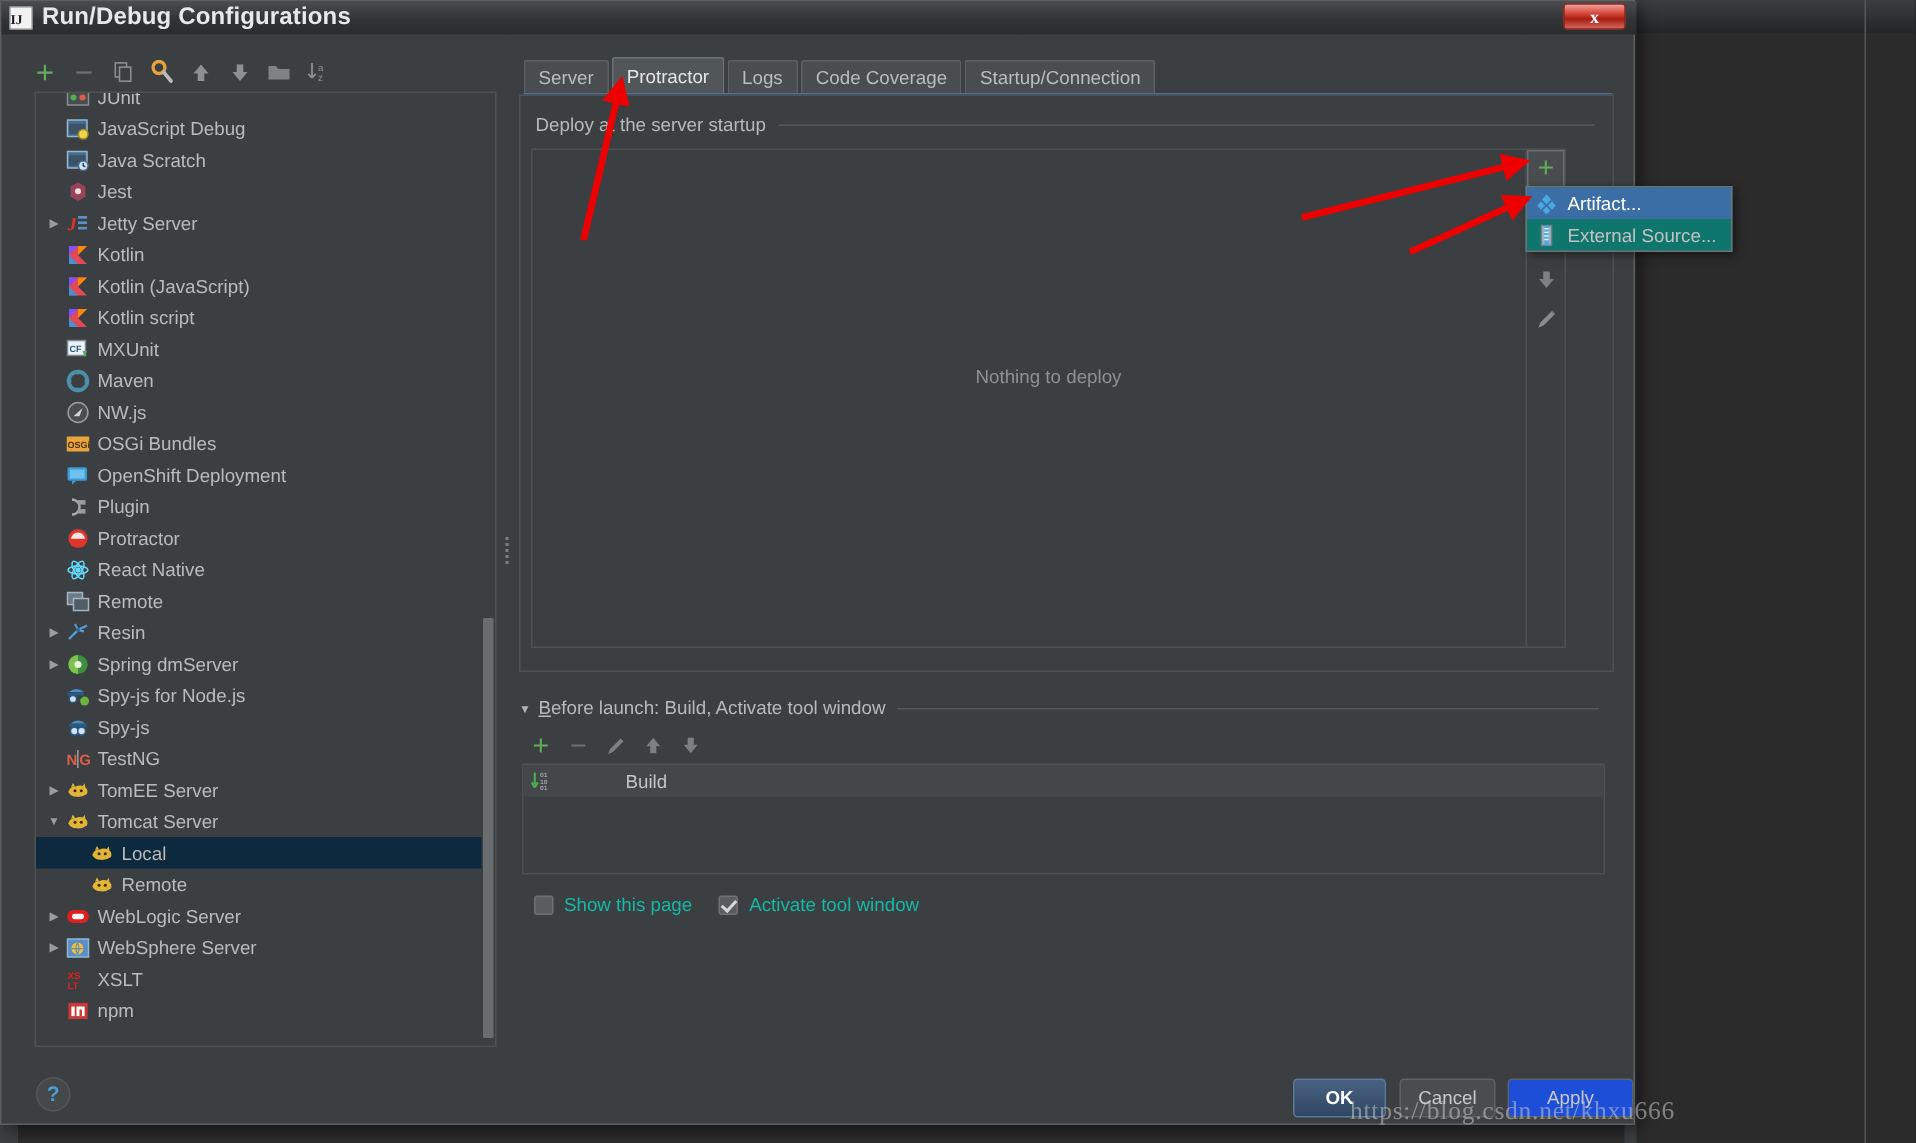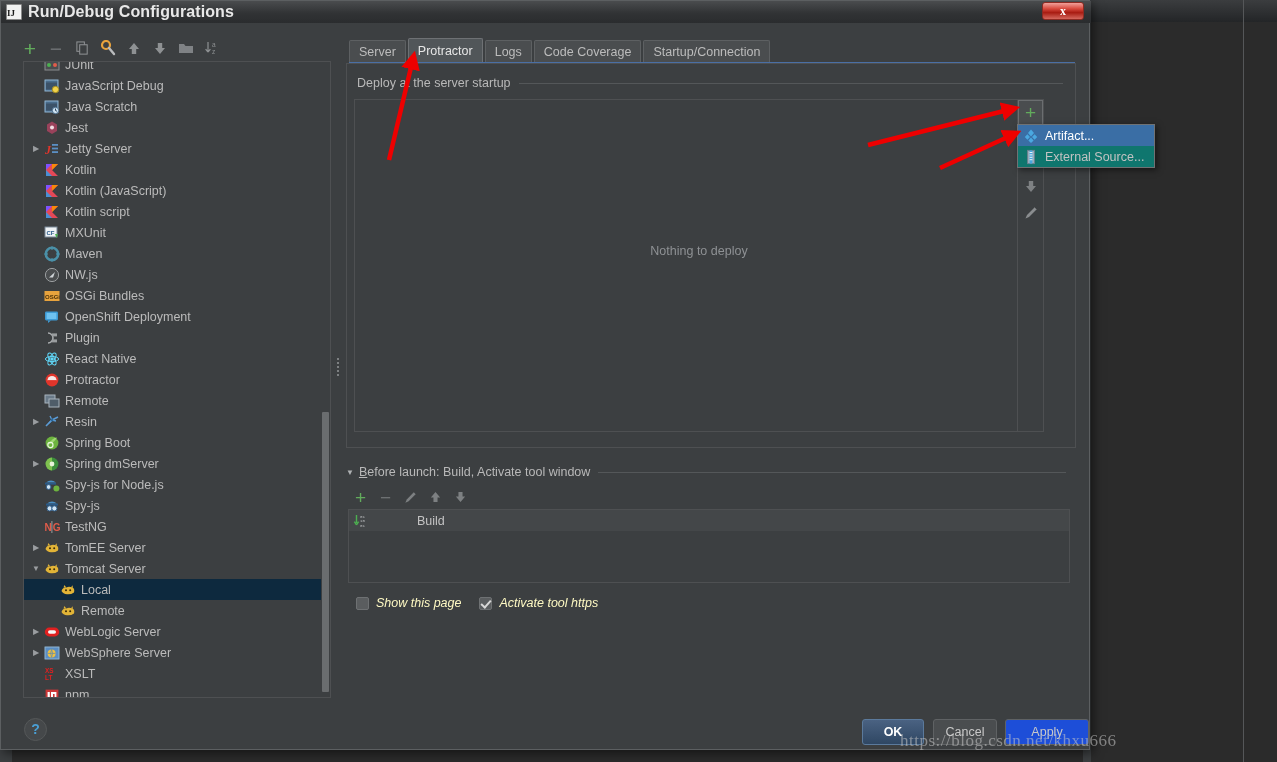--- a/index.html
+++ b/index.html
@@ -450,23 +450,22 @@
   .cbox.checked::after {
     content: "";
     position: absolute;
     left: 3px; top: 0px;
     width: 4px; height: 8px;
     border: solid #d8d8d8;
     border-width: 0 2px 2px 0;
     transform: rotate(42deg);
   }
   .cbox-label {
-    color: #fef9c3;
+    color: #14b8a6;
     font-size: 12.5px;
-    font-style: italic;
   }
 
   
   #help-button {
     position: absolute;
     left: 23px; top: 717px;
     width: 23px; height: 23px;
     border-radius: 50%;
     background: #45484a;
     border: 1px solid #555859;
@@ -724,61 +723,52 @@
           <span class="tree-icon"><svg width="16" height="16" viewBox="0 0 16 16">
               <path d="M4 3 A5 5 0 0 1 4 13" fill="none" stroke="#a8abad" stroke-width="1.6"></path>
               <rect x="8" y="3.4" width="5" height="3" fill="#9a9d9f"></rect>
               <rect x="8" y="9.4" width="5" height="3" fill="#9a9d9f"></rect>
             </svg></span>
           <span class="tree-label">Plugin</span>
         </div>
         <div class="tree-row">
           <span class="tree-twisty"></span>
           <span class="tree-icon"><svg width="16" height="16" viewBox="0 0 16 16">
+              <circle cx="8" cy="8" r="6.4" fill="#e0352b"></circle>
+              <path d="M3.4 8.6 A4.6 4.6 0 0 1 12.6 8.6 Z" fill="#f7e8e6"></path>
+              <rect x="3.4" y="8.2" width="9.2" height="1.2" fill="#e0352b"></rect>
+            </svg></span>
+          <span class="tree-label">Protractor</span>
+        </div>
+        <div class="tree-row">
+          <span class="tree-twisty"></span>
+          <span class="tree-icon"><svg width="16" height="16" viewBox="0 0 16 16">
               <circle cx="8" cy="8" r="1.8" fill="#61dafb"></circle>
               <ellipse cx="8" cy="8" rx="6.6" ry="2.6" fill="none" stroke="#61dafb" stroke-width="1"></ellipse>
               <ellipse cx="8" cy="8" rx="6.6" ry="2.6" fill="none" stroke="#61dafb" stroke-width="1" transform="rotate(60 8 8)"></ellipse>
               <ellipse cx="8" cy="8" rx="6.6" ry="2.6" fill="none" stroke="#61dafb" stroke-width="1" transform="rotate(120 8 8)"></ellipse>
             </svg></span>
           <span class="tree-label">React Native</span>
         </div>
         <div class="tree-row">
           <span class="tree-twisty"></span>
           <span class="tree-icon"><svg width="16" height="16" viewBox="0 0 16 16">
-              <circle cx="8" cy="8" r="6.4" fill="#e0352b"></circle>
-              <path d="M3.4 8.6 A4.6 4.6 0 0 1 12.6 8.6 Z" fill="#f7e8e6"></path>
-              <rect x="3.4" y="8.2" width="9.2" height="1.2" fill="#e0352b"></rect>
-            </svg></span>
-          <span class="tree-label">Protractor</span>
-        </div>
-        <div class="tree-row">
-          <span class="tree-twisty"></span>
-          <span class="tree-icon"><svg width="16" height="16" viewBox="0 0 16 16">
               <rect x="1" y="2" width="10" height="8" fill="#6a7a88" stroke="#a8b4bd"></rect>
               <rect x="5" y="6" width="10" height="8" fill="#4f5d69" stroke="#a8b4bd"></rect>
             </svg></span>
           <span class="tree-label">Remote</span>
         </div>
         <div class="tree-row">
           <span class="tree-twisty">▶</span>
           <span class="tree-icon"><svg width="16" height="16" viewBox="0 0 16 16">
               <path d="M2 12 L8 6 L14 3" stroke="#5b9bd5" stroke-width="1.6" fill="none"></path>
               <path d="M8 6 L6 2 M8 6 L12 7 M8 6 L5 9" stroke="#5b9bd5" stroke-width="1.3" fill="none"></path>
               <circle cx="8" cy="6" r="1.4" fill="#2a6a9e"></circle>
             </svg></span>
           <span class="tree-label">Resin</span>
-        </div>
-        <div class="tree-row">
-          <span class="tree-twisty"></span>
-          <span class="tree-icon"><svg width="16" height="16" viewBox="0 0 16 16">
-              <circle cx="8" cy="8" r="6.4" fill="#6db33f"></circle>
-              <path d="M4.6 9.6 Q8 3 13 2.6 Q10 8 4.6 9.6 Z" fill="#9fd873"></path>
-              <circle cx="6.4" cy="10" r="2.6" fill="none" stroke="#eaf7e0" stroke-width="1.2"></circle>
-            </svg></span>
-          <span class="tree-label">Spring Boot</span>
         </div>
         <div class="tree-row">
           <span class="tree-twisty">▶</span>
           <span class="tree-icon"><svg width="16" height="16" viewBox="0 0 16 16">
               <circle cx="8" cy="8" r="6.4" fill="#3c8f3c"></circle>
               <path d="M8 1.6 A6.4 6.4 0 0 0 8 14.4 Z" fill="#7fc14f"></path>
               <circle cx="8" cy="8" r="2.4" fill="#e8f4da"></circle>
             </svg></span>
           <span class="tree-label">Spring dmServer</span>
         </div>
@@ -1014,21 +1004,21 @@
     </div>
   </div>
 
   <div id="checkbox-row">
       <label class="cbox-group">
         <span class="cbox"></span>
         <span class="cbox-label">Show this page</span>
       </label>
       <label class="cbox-group">
         <span class="cbox checked"></span>
-        <span class="cbox-label">Activate tool https</span>
+        <span class="cbox-label">Activate tool window</span>
       </label>
     </div>
 
   <div id="help-button">?</div>
   <div class="dlg-btn" id="btn-ok">OK</div>
   <div class="dlg-btn" id="btn-cancel">Cancel</div>
   <div class="dlg-btn" id="btn-apply">Apply</div>
 </div>
 
 <svg id="annotations" width="1277" height="762">

